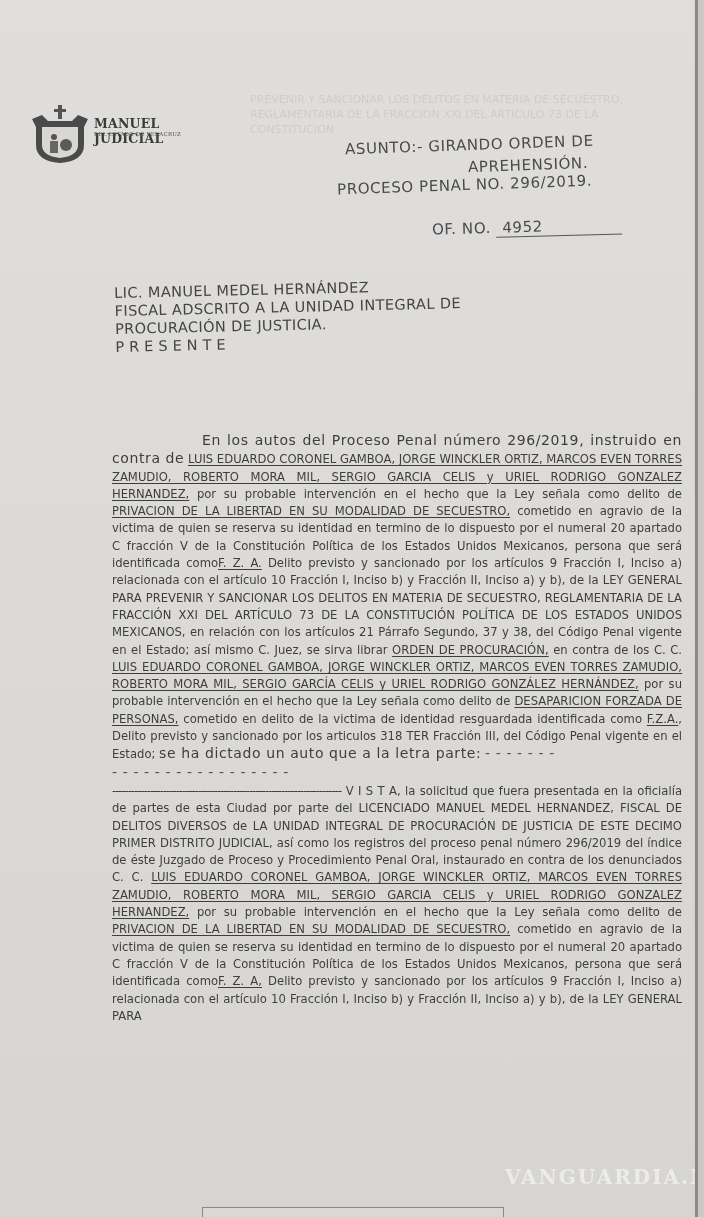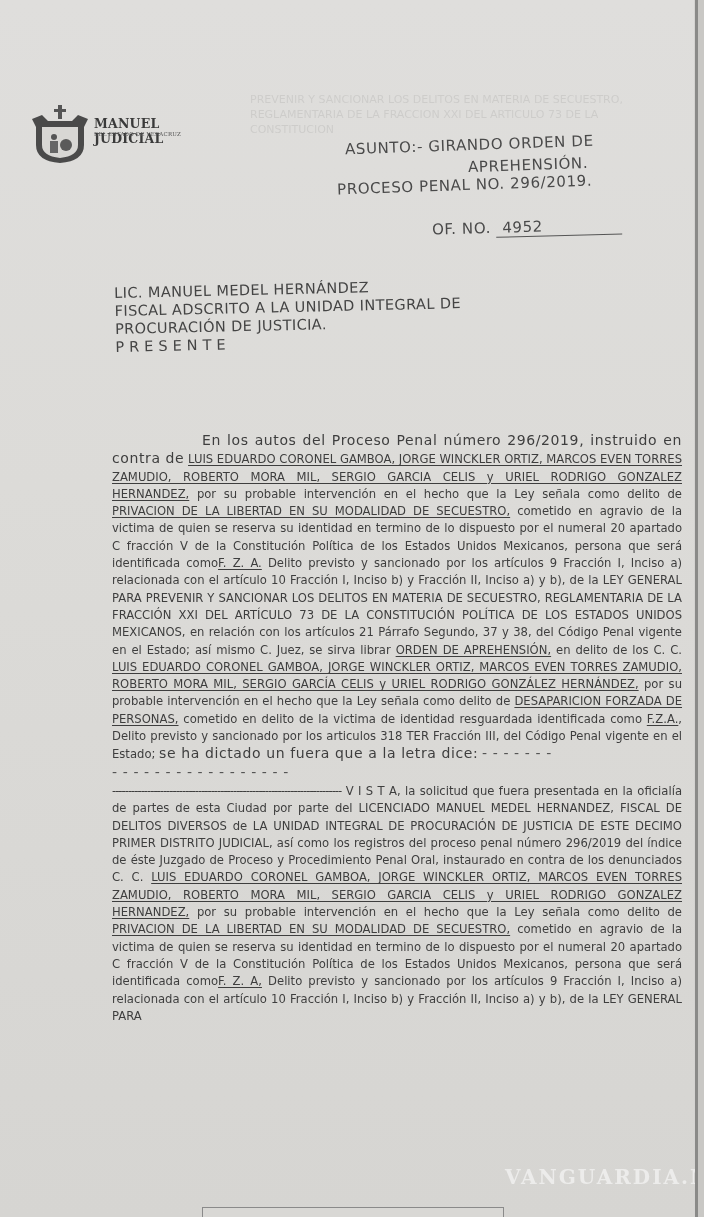--- a/index.html
+++ b/index.html
@@ -107,28 +107,28 @@
   </div>
 
   <div class="body">
     <div>
       <span class="indent"></span><span class="big">En los autos del Proceso Penal número 296/2019, instruido en contra de</span>
       <span class="u">LUIS EDUARDO CORONEL GAMBOA, JORGE WINCKLER ORTIZ, MARCOS EVEN TORRES ZAMUDIO, ROBERTO MORA MIL, SERGIO GARCIA CELIS y URIEL RODRIGO GONZALEZ HERNANDEZ,</span>
       <span>por su probable intervención en el hecho que la Ley señala como delito de</span>
       <span class="u">PRIVACION DE LA LIBERTAD EN SU MODALIDAD DE SECUESTRO,</span>
       <span>cometido en agravio de la victima de quien se reserva su identidad en termino de lo dispuesto por el numeral 20 apartado C fracción V de la Constitución Política de los Estados Unidos Mexicanos, persona que será identificada como</span><span class="u">F. Z. A.</span>
       <span>Delito previsto y sancionado por los artículos 9 Fracción I, Inciso a) relacionada con el artículo 10 Fracción I, Inciso b) y Fracción II, Inciso a) y b), de la LEY GENERAL PARA PREVENIR Y SANCIONAR LOS DELITOS EN MATERIA DE SECUESTRO, REGLAMENTARIA DE LA FRACCIÓN XXI DEL ARTÍCULO 73 DE LA CONSTITUCIÓN POLÍTICA DE LOS ESTADOS UNIDOS MEXICANOS, en relación con los artículos 21 Párrafo Segundo, 37 y 38, del Código Penal vigente en el Estado; así mismo C. Juez, se sirva librar</span>
-      <span class="u">ORDEN DE APREHENSIÓN,</span>
-      <span>en delito de los C. C.</span>
+      <span class="u">ORDEN DE PROCURACIÓN,</span>
+      <span>en contra de los C. C.</span>
       <span class="u">LUIS EDUARDO CORONEL GAMBOA, JORGE WINCKLER ORTIZ, MARCOS EVEN TORRES ZAMUDIO, ROBERTO MORA MIL, SERGIO GARCÍA CELIS y URIEL RODRIGO GONZÁLEZ HERNÁNDEZ,</span>
       <span>por su probable intervención en el hecho que la Ley señala como delito de</span>
       <span class="u">DESAPARICION FORZADA DE PERSONAS,</span>
       <span>cometido en delito de la victima de identidad resguardada identificada como</span>
       <span class="u">F.Z.A.</span><span>, Delito previsto y sancionado por los articulos 318 TER Fracción III, del Código Penal vigente en el Estado;</span>
-      <span class="big">se ha dictado un fuera que a la letra dice:</span>
+      <span class="big">se ha dictado un auto que a la letra parte:</span>
       <span class="big dash-line">- - - - - - -</span>
       <div class="dash-line big">- - - - - - - - - - - - - - - - -</div>
     </div>
 
     <div class="p2">
       <span style="letter-spacing:-1px;">------------------------------------------------------------------------</span>
       <span>V I S T A,</span>
       <span>la solicitud que fuera presentada en la oficialía de partes de esta Ciudad por parte del LICENCIADO MANUEL MEDEL HERNANDEZ, FISCAL DE DELITOS DIVERSOS de LA UNIDAD INTEGRAL DE PROCURACIÓN DE JUSTICIA DE ESTE DECIMO PRIMER DISTRITO JUDICIAL, así como los registros del proceso penal número 296/2019 del índice de éste Juzgado de Proceso y Procedimiento Penal Oral, instaurado en contra de los denunciados C. C.</span>
       <span class="u">LUIS EDUARDO CORONEL GAMBOA, JORGE WINCKLER ORTIZ, MARCOS EVEN TORRES ZAMUDIO, ROBERTO MORA MIL, SERGIO GARCIA CELIS y URIEL RODRIGO GONZALEZ HERNANDEZ,</span>
       <span>por su probable intervención en el hecho que la Ley señala como delito de</span>

